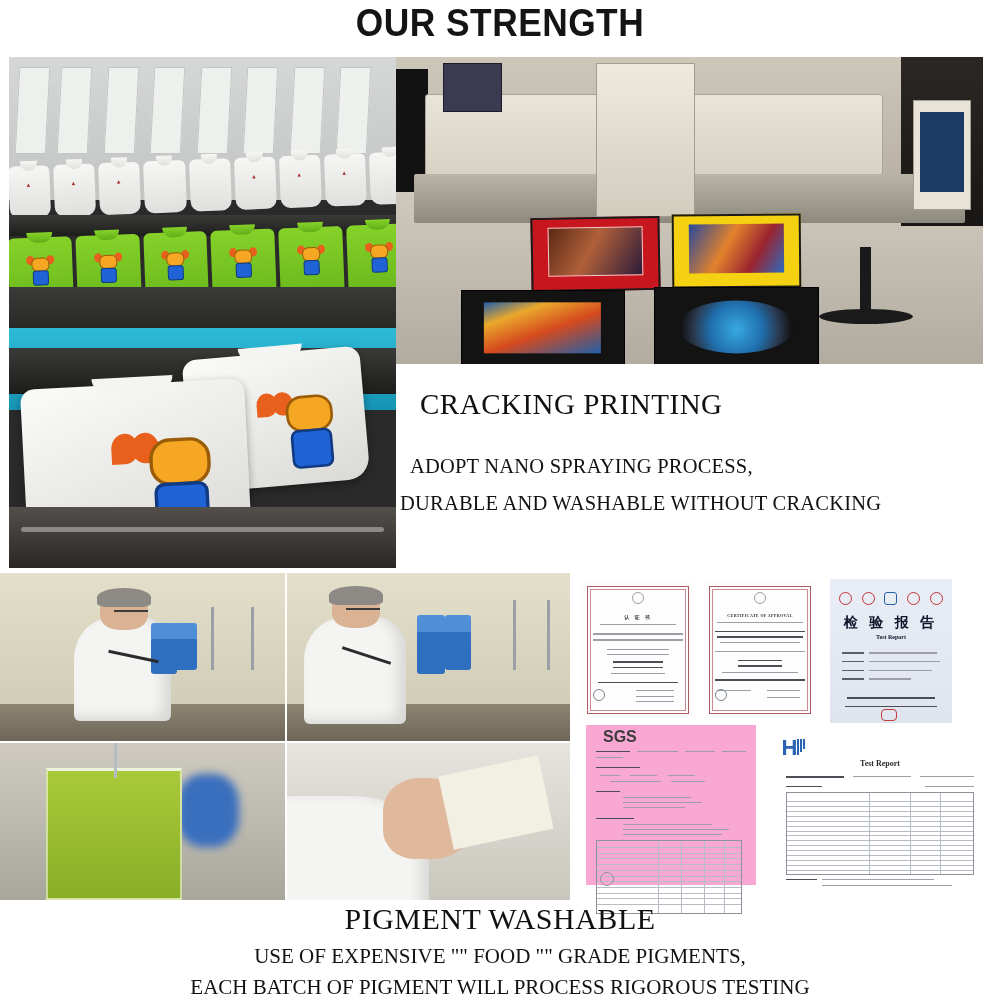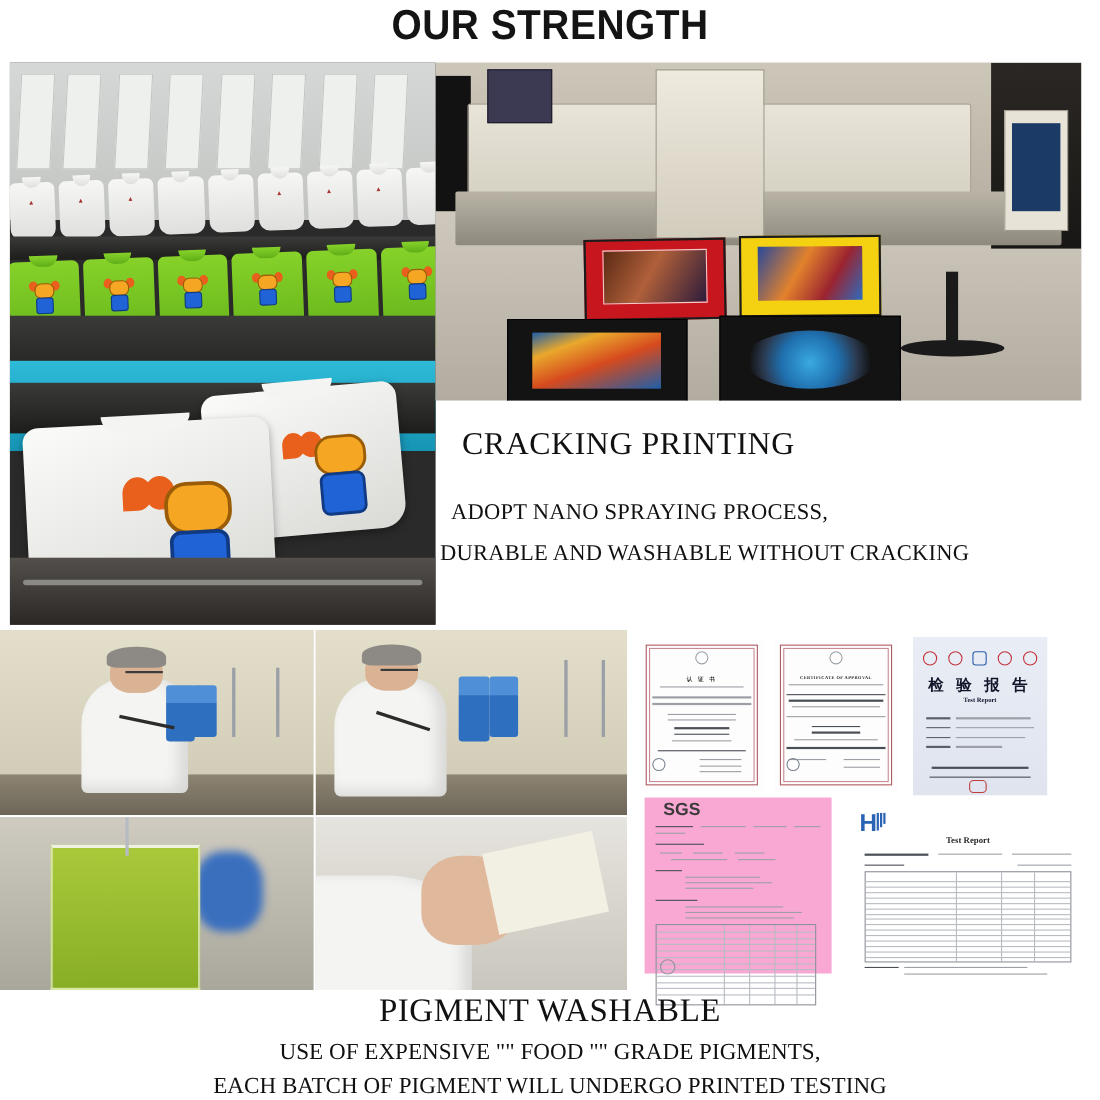--- a/index.html
+++ b/index.html
@@ -515,16 +515,16 @@
       </div>
       <div class="ln d" style="left:8%;  top:91%; width:14%;"></div>
       <div class="ln" style="left:24%; top:91%; width:50%; height:1px;"></div>
       <div class="ln" style="left:24%; top:95%; width:58%; height:1px;"></div>
     </div>
   </div>
 
   <div class="txt-pigment">
     <div class="hd">PIGMENT WASHABLE</div>
     <div class="ln1">USE OF EXPENSIVE "" FOOD "" GRADE PIGMENTS,</div>
-    <div class="ln2">EACH BATCH OF PIGMENT WILL UNDERGO PRINTED TESTING</div>
+    <div class="ln2">EACH BATCH OF PIGMENT WILL PROCESS RIGOROUS TESTING</div>
   </div>
 
 </div>
 
 </body></html>

